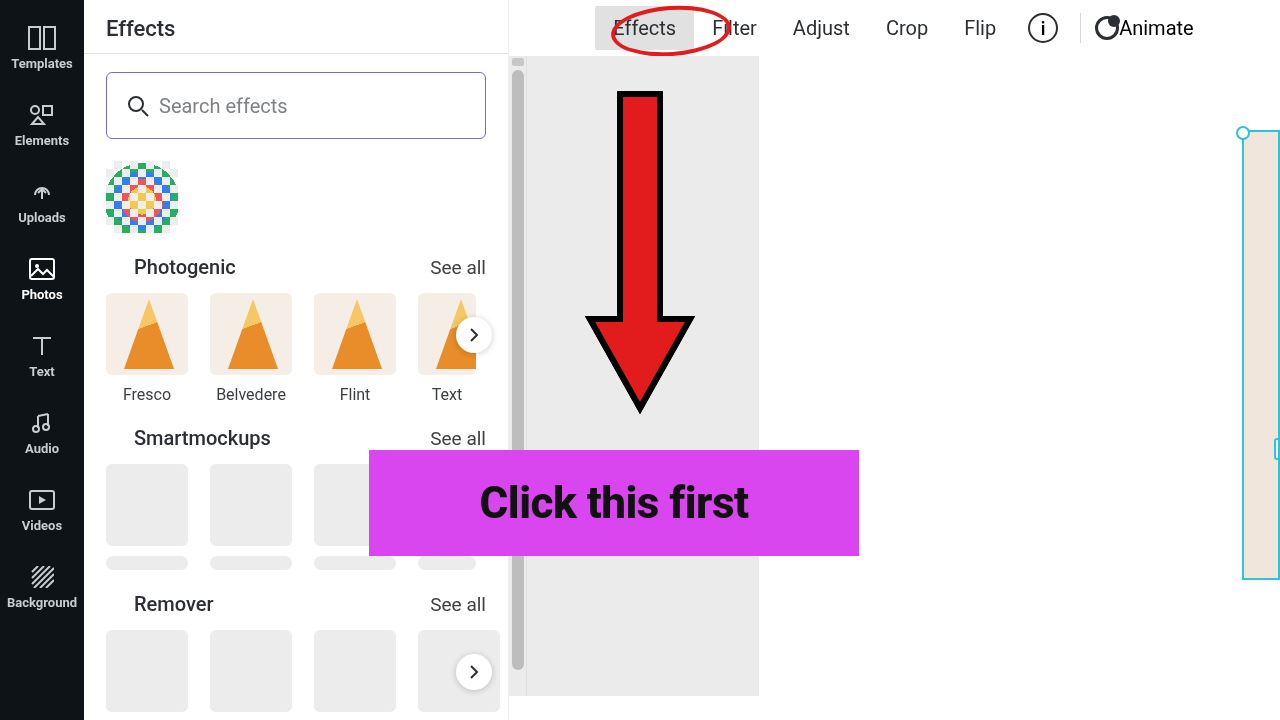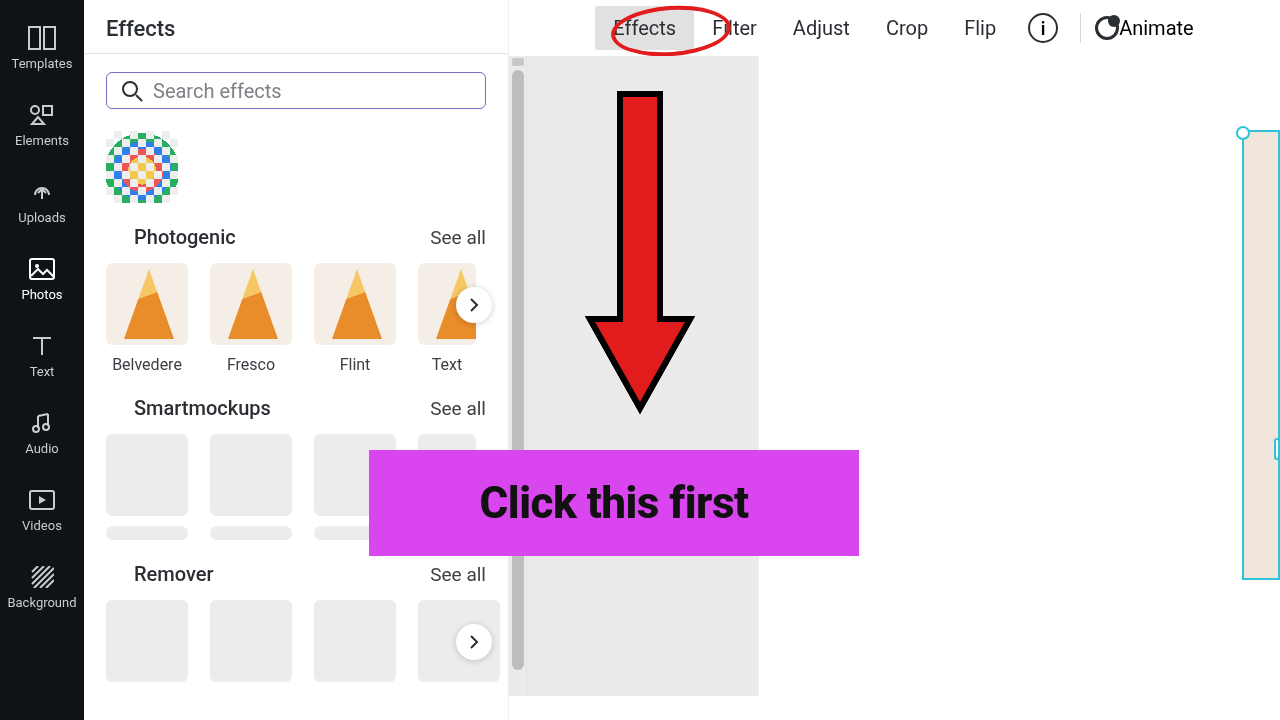--- a/index.html
+++ b/index.html
@@ -1,30 +1,30 @@
 <!DOCTYPE html>
 <html><head>
 <meta charset="utf-8">
 <style>
   * { margin: 0; padding: 0; box-sizing: border-box; font-family: -apple-system, BlinkMacSystemFont, "Segoe UI", Roboto, sans-serif; }
   body { width: 1280px; height: 720px; display: flex; overflow: hidden; background: #fff; }
 
   
   .rail { width: 84px; background: #0e1318; display: flex; flex-direction: column; align-items: center; padding-top: 14px; gap: 6px; }
-  .rail-item { display: flex; flex-direction: column; align-items: center; justify-content: center; width: 100%; padding: 10px 0 14px; color: #c9ccd1; cursor: pointer; }
+  .rail-item { display: flex; flex-direction: column; align-items: center; justify-content: center; width: 100%; padding: 10px 0 14px; color: #c9ccd1; cursor: pointer; font-weight: bold; }
   .rail-item.active { color: #fff; }
   .rail-item .ico { width: 28px; height: 28px; display:flex; align-items:center; justify-content:center; }
   .rail-item .lbl { font-size: 13px; margin-top: 4px; }
 
   
   .panel { width: 425px; display: flex; flex-direction: column; border-right: 1px solid #eee; }
   .panel-head { padding: 16px 22px 12px; font-size: 22px; font-weight: 500; color: #2b2f34; border-bottom: 1px solid #e4e4e4; }
   .panel-body { padding: 18px 22px 0; overflow: hidden; }
 
-  .search { display:flex; align-items:center; border: 1.5px solid #7d6bbf; border-radius: 6px; height: 37px; padding: 0 14px; gap: 10px; }
+  .search { display:flex; align-items:center; border: 1.5px solid #7d6bbf; border-radius: 6px; height: 67px; padding: 0 20px; gap: 10px; }
   .search input { border:none; outline:none; font-size: 20px; color:#555; flex:1; background:transparent; }
   .search input::placeholder { color:#7e8185; }
 
   .bg-remover { display:flex; gap:16px; margin-top: 22px; }
   .bg-remover .thumb { width:72px; height:72px; border-radius:6px; background:
     conic-gradient(#eee 25%, transparent 0 50%, #eee 0 75%, transparent 0) 0 0/16px 16px,
     radial-gradient(circle at 50% 55%, #f2c94c 0 26%, #eb5757 26% 40%, #2f80ed 40% 55%, #27ae60 55% 70%, transparent 70%);
     position:relative; }
   .bg-remover .txt .title { font-size: 19px; font-weight: 500; color:#2b2f34; }
   .bg-remover .txt .desc { font-size: 15.5px; color:#6a6d72; margin-top:4px; line-height:1.4; max-width: 280px; }
@@ -190,25 +190,25 @@
     </div>
 
     <div class="section">
       <div class="sec-head">
         <div class="name">Photogenic</div>
         <div class="seeall">See all</div>
       </div>
       <div class="row">
         <div class="card">
           <div class="sq pizza"></div>
+          <div class="cap">Fresco</div>
+        </div>
+        <div class="card">
+          <div class="sq pizza"></div>
           <div class="cap">Belvedere</div>
-        </div>
-        <div class="card">
-          <div class="sq pizza"></div>
-          <div class="cap">Fresco</div>
         </div>
         <div class="card">
           <div class="sq pizza"></div>
           <div class="cap">Flint</div>
         </div>
         <div class="card">
           <div class="sq pizza partial"></div>
           <div class="cap">Text</div>
         </div>
         <div class="next-btn">

